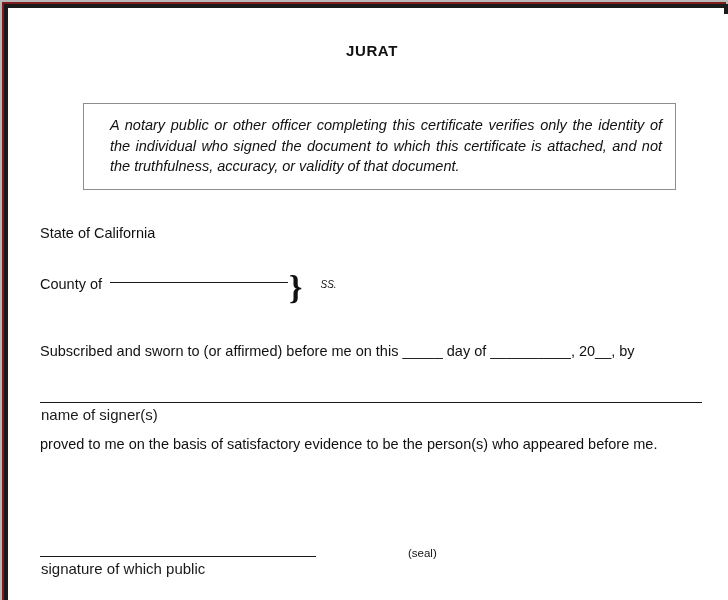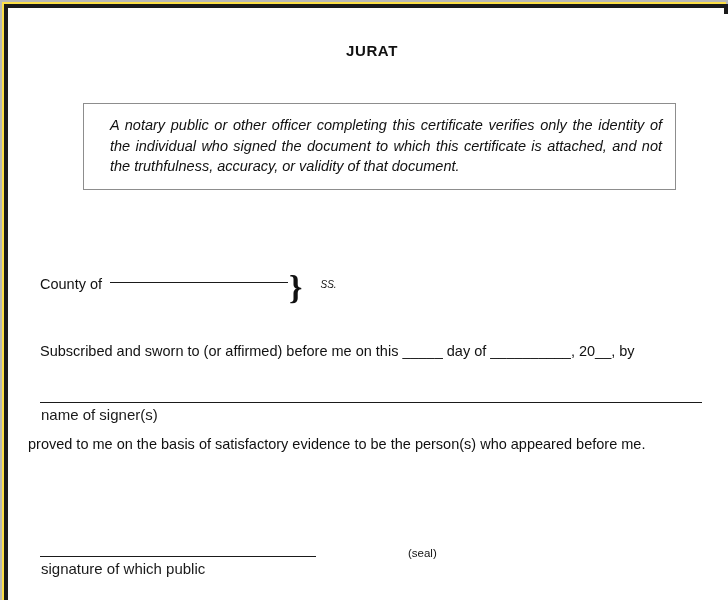--- a/index.html
+++ b/index.html
@@ -20,21 +20,21 @@
     position: absolute;
     left: 0;
     top: 0;
     width: 728px;
     height: 600px;
     box-sizing: border-box;
     border-left: 2px solid #b8b8b8;
     border-top: 2px solid #b8b8b8;
     border-right: 2px solid #b8b8b8;
     border-bottom: none;
-    background: #fde047;
+    background: #7f1d1d;
   }
   .page-inner {
     position: absolute;
     left: 2px;
     top: 2px;
     width: 724px;
     height: 598px;
     box-sizing: border-box;
     border-left: 4px solid #1a1a1a;
     border-top: 4px solid #1a1a1a;
@@ -146,21 +146,21 @@
     font-size: 15px;
     color: #1a1a1a;
     line-height: 1.2;
   }
   .signer-caption {
     left: 27px;
     top: 392px;
   }
 
   .proved-text {
-    left: 14px;
+    left: 26px;
     top: 421px;
     width: 664px;
   }
 
   
   .notary-rule {
     position: absolute;
     left: 26px;
     top: 542px;
     width: 276px;
@@ -185,20 +185,21 @@
 <div class="page-frame">
   <div class="page-inner">
     <div class="sheet">
 
       <div class="doc-title">JURAT</div>
 
       <div class="disclaimer-box">
         <p class="disclaimer-text">A notary public or other officer completing this certificate verifies only the identity of the individual who signed the document to which this certificate is attached, and not the truthfulness, accuracy, or validity of that document.</p>
       </div>
 
+      <div class="body-text state-line">State of California</div>
 
       <div class="county-row">
         <span class="county-label">County of</span>
         <span class="county-rule"></span>
         <span class="brace">}</span>
         <span class="ss-label">SS.</span>
       </div>
 
       <div class="body-text sworn-line">Subscribed and sworn to (or affirmed) before me on this _____ day of __________, 20__, by</div>
 

